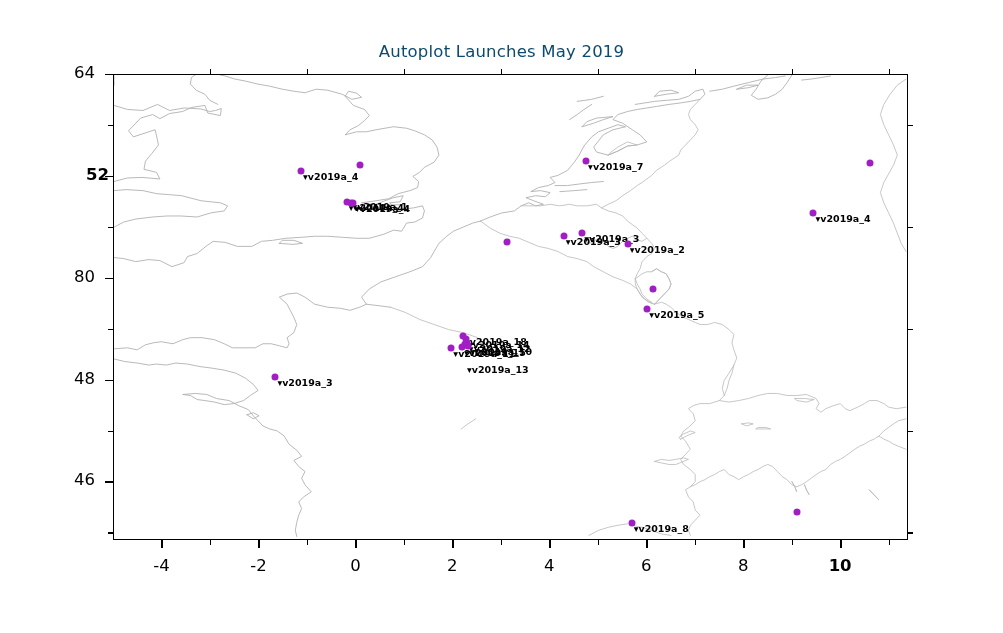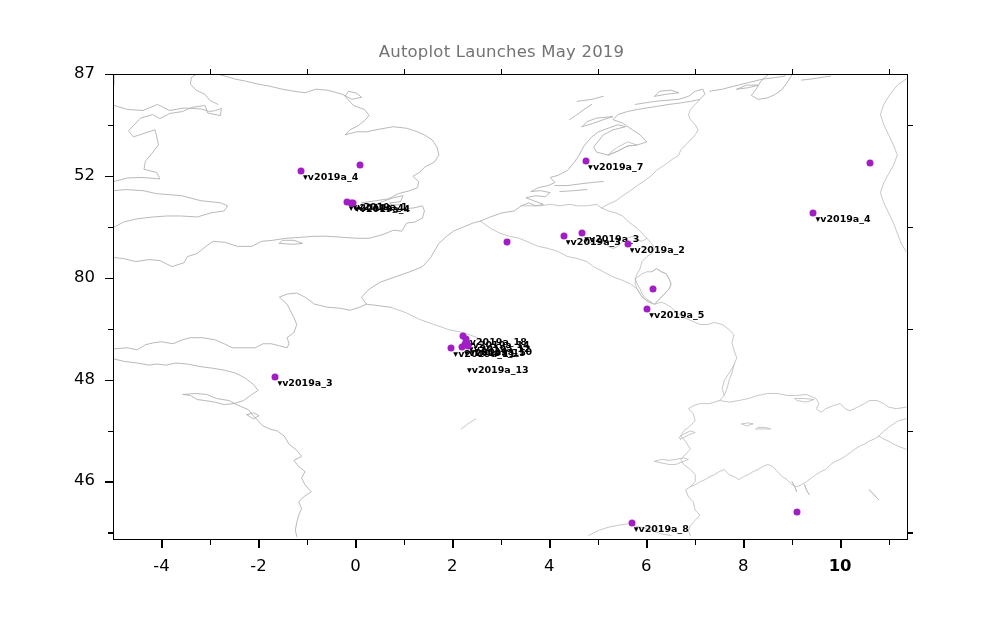--- a/index.html
+++ b/index.html
@@ -1,20 +1,20 @@
 <!DOCTYPE html>
 <html><head>
 <meta charset="utf-8">
 <style>
   html,body{margin:0;padding:0;background:#ffffff;}
   body{width:1003px;height:633px;overflow:hidden;
        font-family:"DejaVu Sans","Liberation Sans",sans-serif;}
   #stage{position:relative;width:1003px;height:633px;background:#ffffff;}
   #title{position:absolute;left:0;top:42px;width:1003px;text-align:center;
-         font-size:16.5px;color:#737373;letter-spacing:.2px;}
+         font-size:16.5px;color:#0c4a6e;letter-spacing:.2px;}
   #plotbox{position:absolute;left:113px;top:74px;width:795px;height:466px;
            border:1.6px solid #000;box-sizing:border-box;background:#fff;}
   #mapsvg{position:absolute;left:0;top:0;width:100%;height:100%;display:block;}
   .ylab{position:absolute;font-size:16.5px;color:#000;text-align:right;
         width:44px;line-height:1;}
   .xlab{position:absolute;font-size:16.5px;color:#000;text-align:center;
         width:50px;line-height:1;}
   .tick{position:absolute;background:#000;}
   .pt{position:absolute;width:7px;height:7px;border-radius:50%;
       background:#a11ec4;transform:translate(-3.5px,-3.5px);}
@@ -152,22 +152,22 @@
     </div>
   <div id="labels">
       <div class="xlab" style="left: 136.476px; top: 558px;">-4</div>
       <div class="xlab" style="left: 233.427px; top: 558px;">-2</div>
       <div class="xlab" style="left: 330.378px; top: 558px;">0</div>
       <div class="xlab" style="left: 427.329px; top: 558px;">2</div>
       <div class="xlab" style="left: 524.28px; top: 558px;">4</div>
       <div class="xlab" style="left: 621.232px; top: 558px;">6</div>
       <div class="xlab" style="left: 718.183px; top: 558px;">8</div>
       <div class="xlab" style="left: 815.134px; top: 558px; font-weight: bold;">10</div>
-      <div class="ylab" style="left: 51px; top: 65px;">87</div>
-      <div class="ylab" style="left: 51px; top: 166.858px;">52</div>
+      <div class="ylab" style="left: 51px; top: 65px;">64</div>
+      <div class="ylab" style="left: 65px; top: 166.858px; font-weight: bold;">52</div>
       <div class="ylab" style="left: 51px; top: 268.716px;">80</div>
       <div class="ylab" style="left: 51px; top: 370.574px;">48</div>
       <div class="ylab" style="left: 51px; top: 472.432px;">46</div>
     </div>
   <div id="points">
       <div class="pt" style="left: 301.085px; top: 170.765px; background: rgb(161, 30, 196);"></div>
       <div class="ptlbl" style="left: 303.085px; top: 171.765px;">▾v2019a_4</div>
       <div class="pt" style="left: 360.226px; top: 164.654px; background: rgb(161, 30, 196);"></div>
       <div class="pt" style="left: 346.652px; top: 202.341px; background: rgb(161, 30, 196);"></div>
       <div class="ptlbl" style="left: 348.652px; top: 203.341px;">▾v2019a_4</div>

